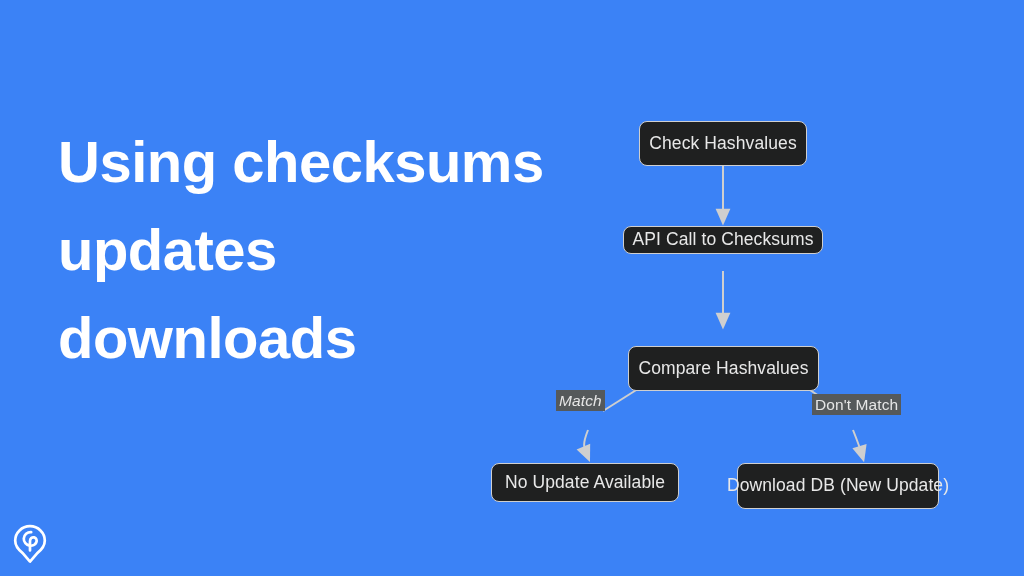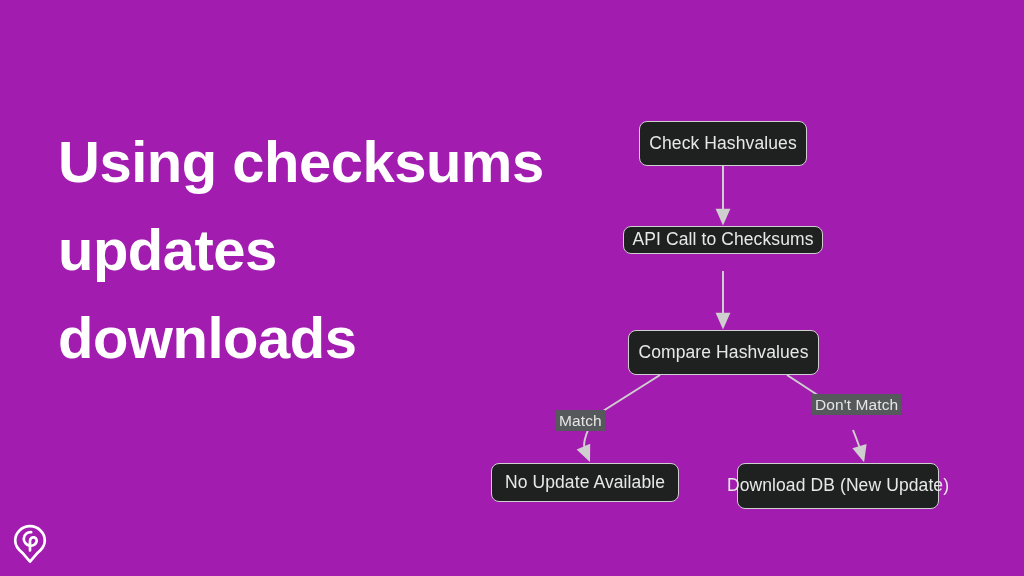--- a/index.html
+++ b/index.html
@@ -9,21 +9,21 @@
   body {
     width: 1024px;
     height: 576px;
     overflow: hidden;
     font-family: "Liberation Sans", sans-serif;
   }
   #slide {
     position: relative;
     width: 1024px;
     height: 576px;
-    background: #a21caf;
+    background: #3b82f6;
     overflow: hidden;
   }
 
   
   #title-block {
     position: absolute;
     left: 58px;
     top: 118px;
     width: 520px;
   }
@@ -64,36 +64,36 @@
     line-height: 1;
     display: flex;
     align-items: center;
     justify-content: center;
     white-space: nowrap;
     letter-spacing: 0.1px;
     border-radius: 8px;
   }
   #node-check      { left: 169px; top:  21px; width: 168px; height: 45px; }
   #node-api        { left: 153px; top: 126px; width: 200px; height: 28px; }
-  #node-compare    { left: 158px; top: 230px; width: 191px; height: 45px; }
+  #node-compare    { left: 158px; top: 246px; width: 191px; height: 45px; }
   #node-noupdate   { left:  21px; top: 363px; width: 188px; height: 39px; }
   #node-download   { left: 267px; top: 363px; width: 202px; height: 46px; }
 
   .edge-label {
     position: absolute;
     background: #55595b;
     color: #e6e6e6;
     font-family: "Liberation Sans", sans-serif;
     font-size: 15.5px;
     line-height: 21px;
     padding: 0 3px;
     white-space: nowrap;
     letter-spacing: 0.1px;
   }
-  #label-match     { left:  86px; top: 310px; }
+  #label-match     { left:  86px; top: 290px; font-style: italic; }
   #label-dontmatch { left: 342px; top: 294px; }
 
   
   #logo {
     position: absolute;
     left: 12px;
     top: 523px;
     width: 36px;
     height: 42px;
   }

